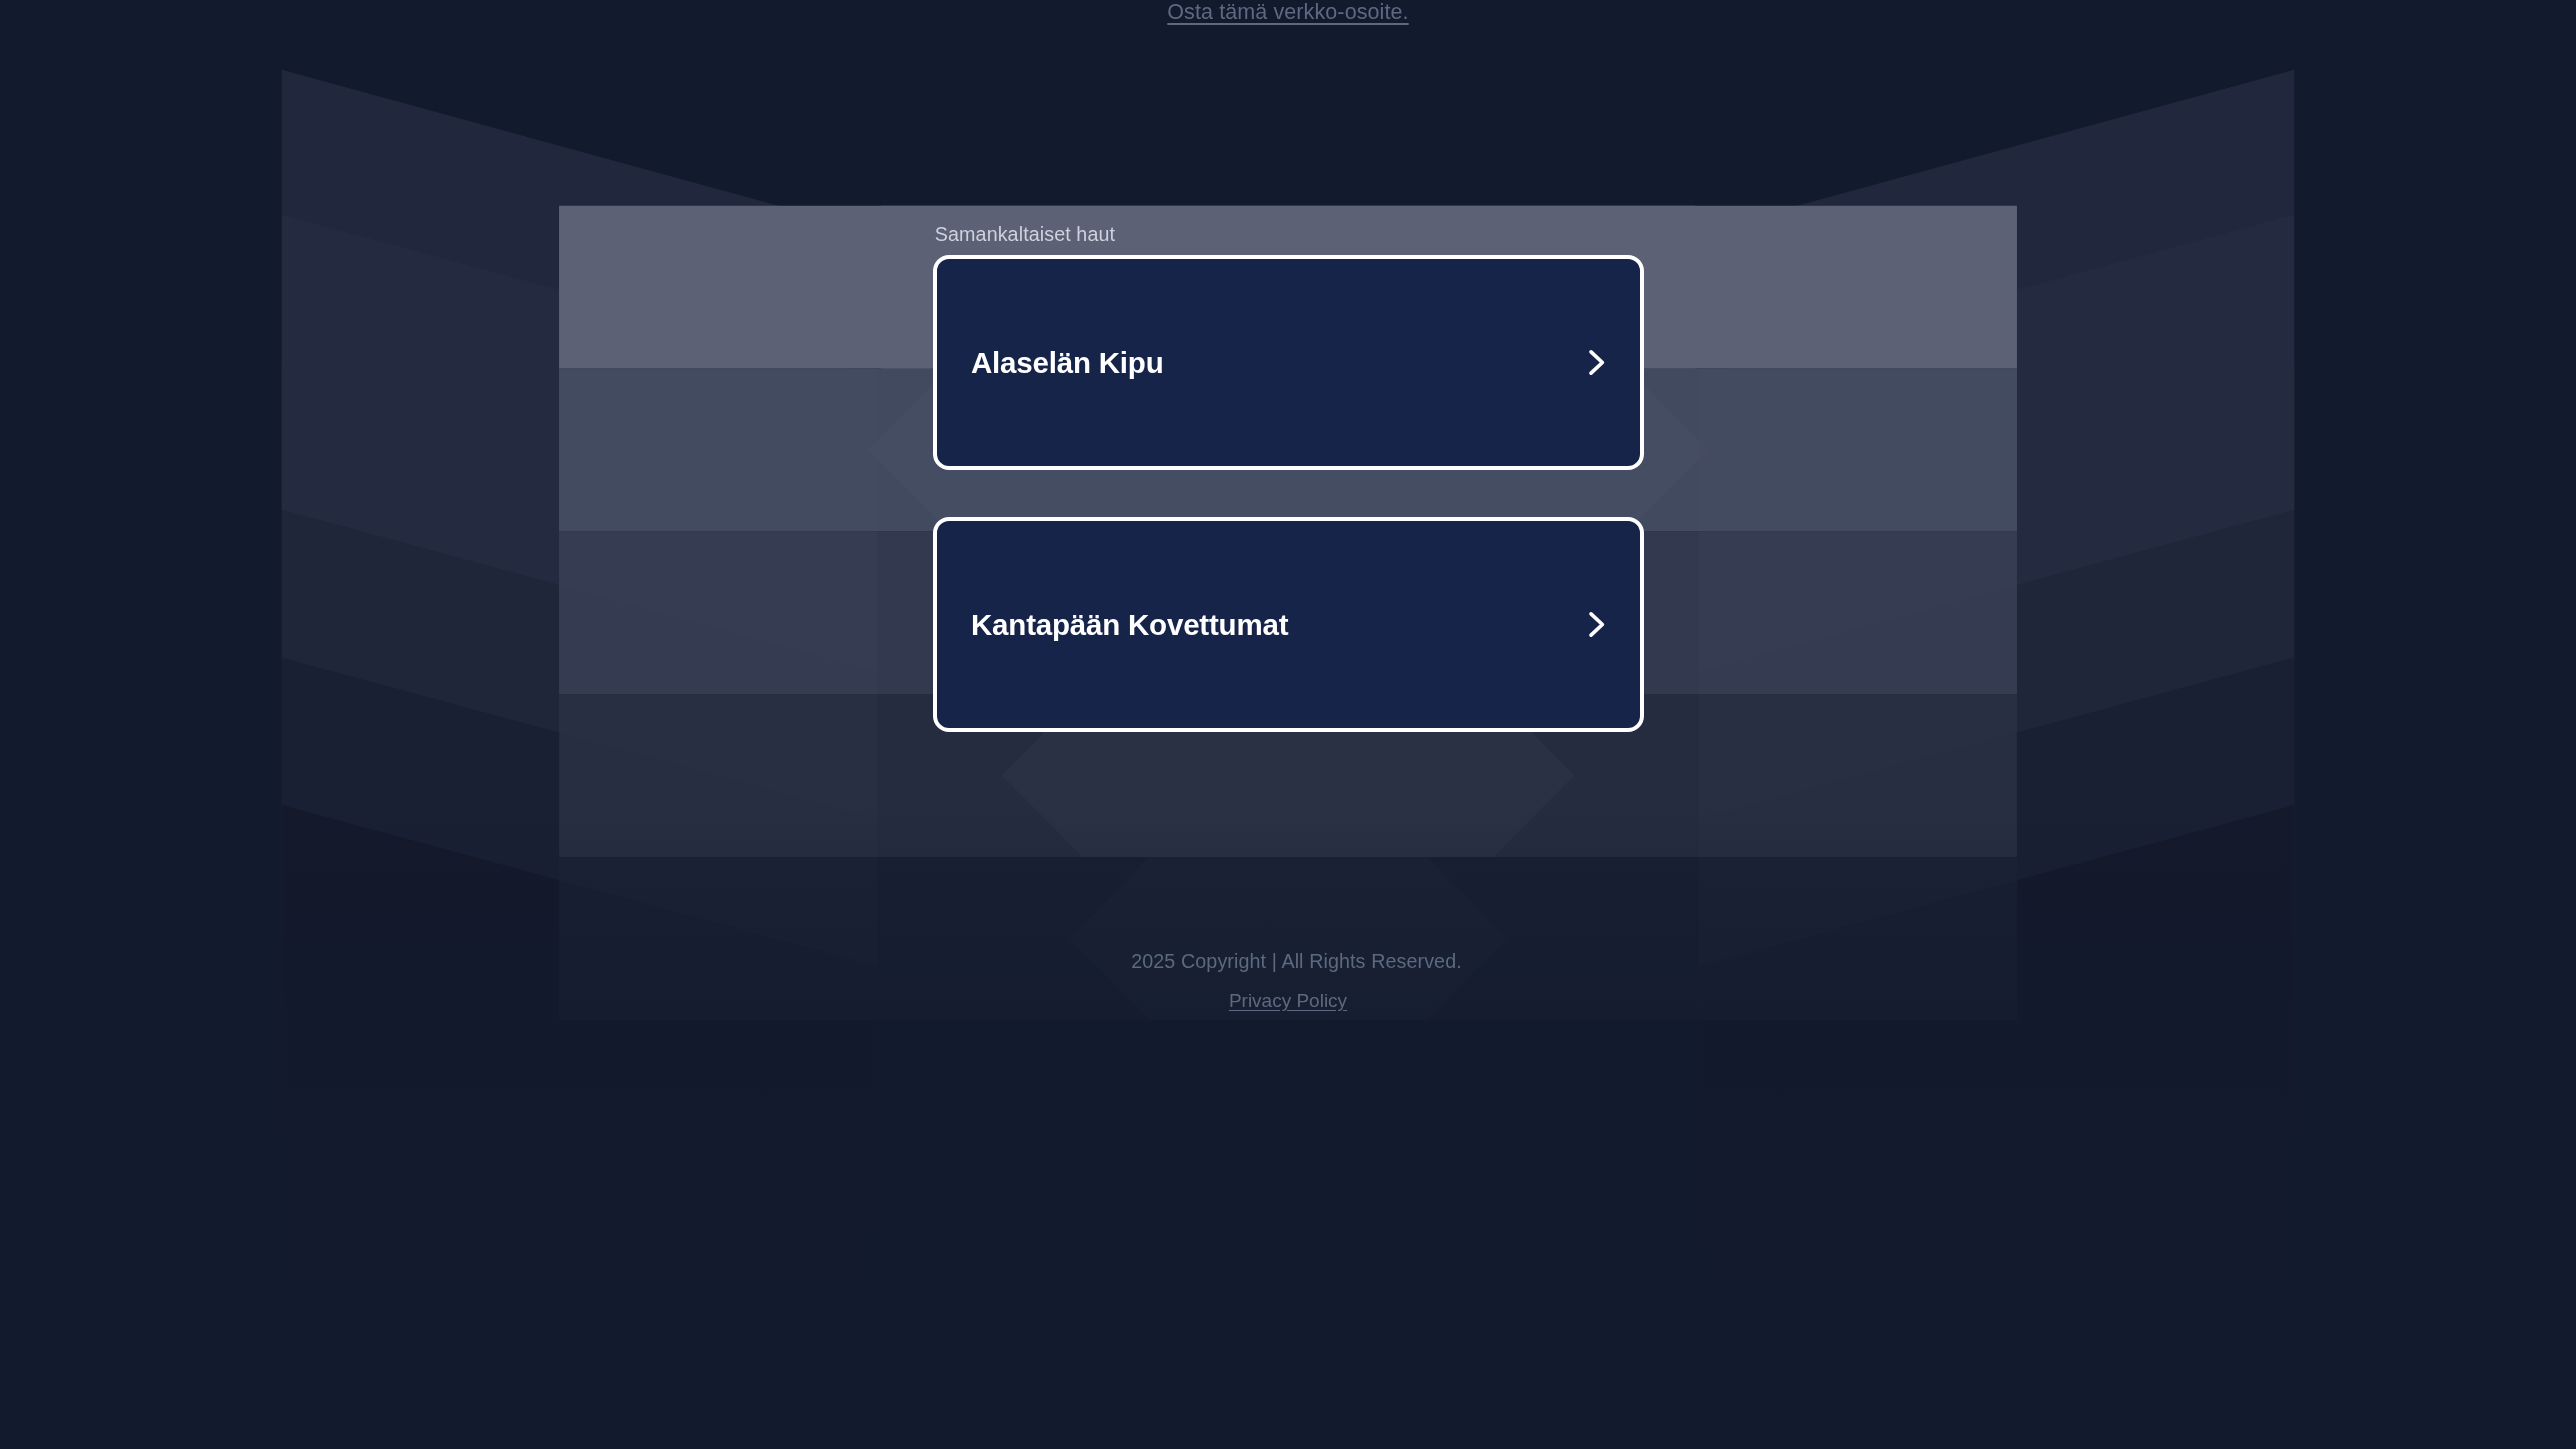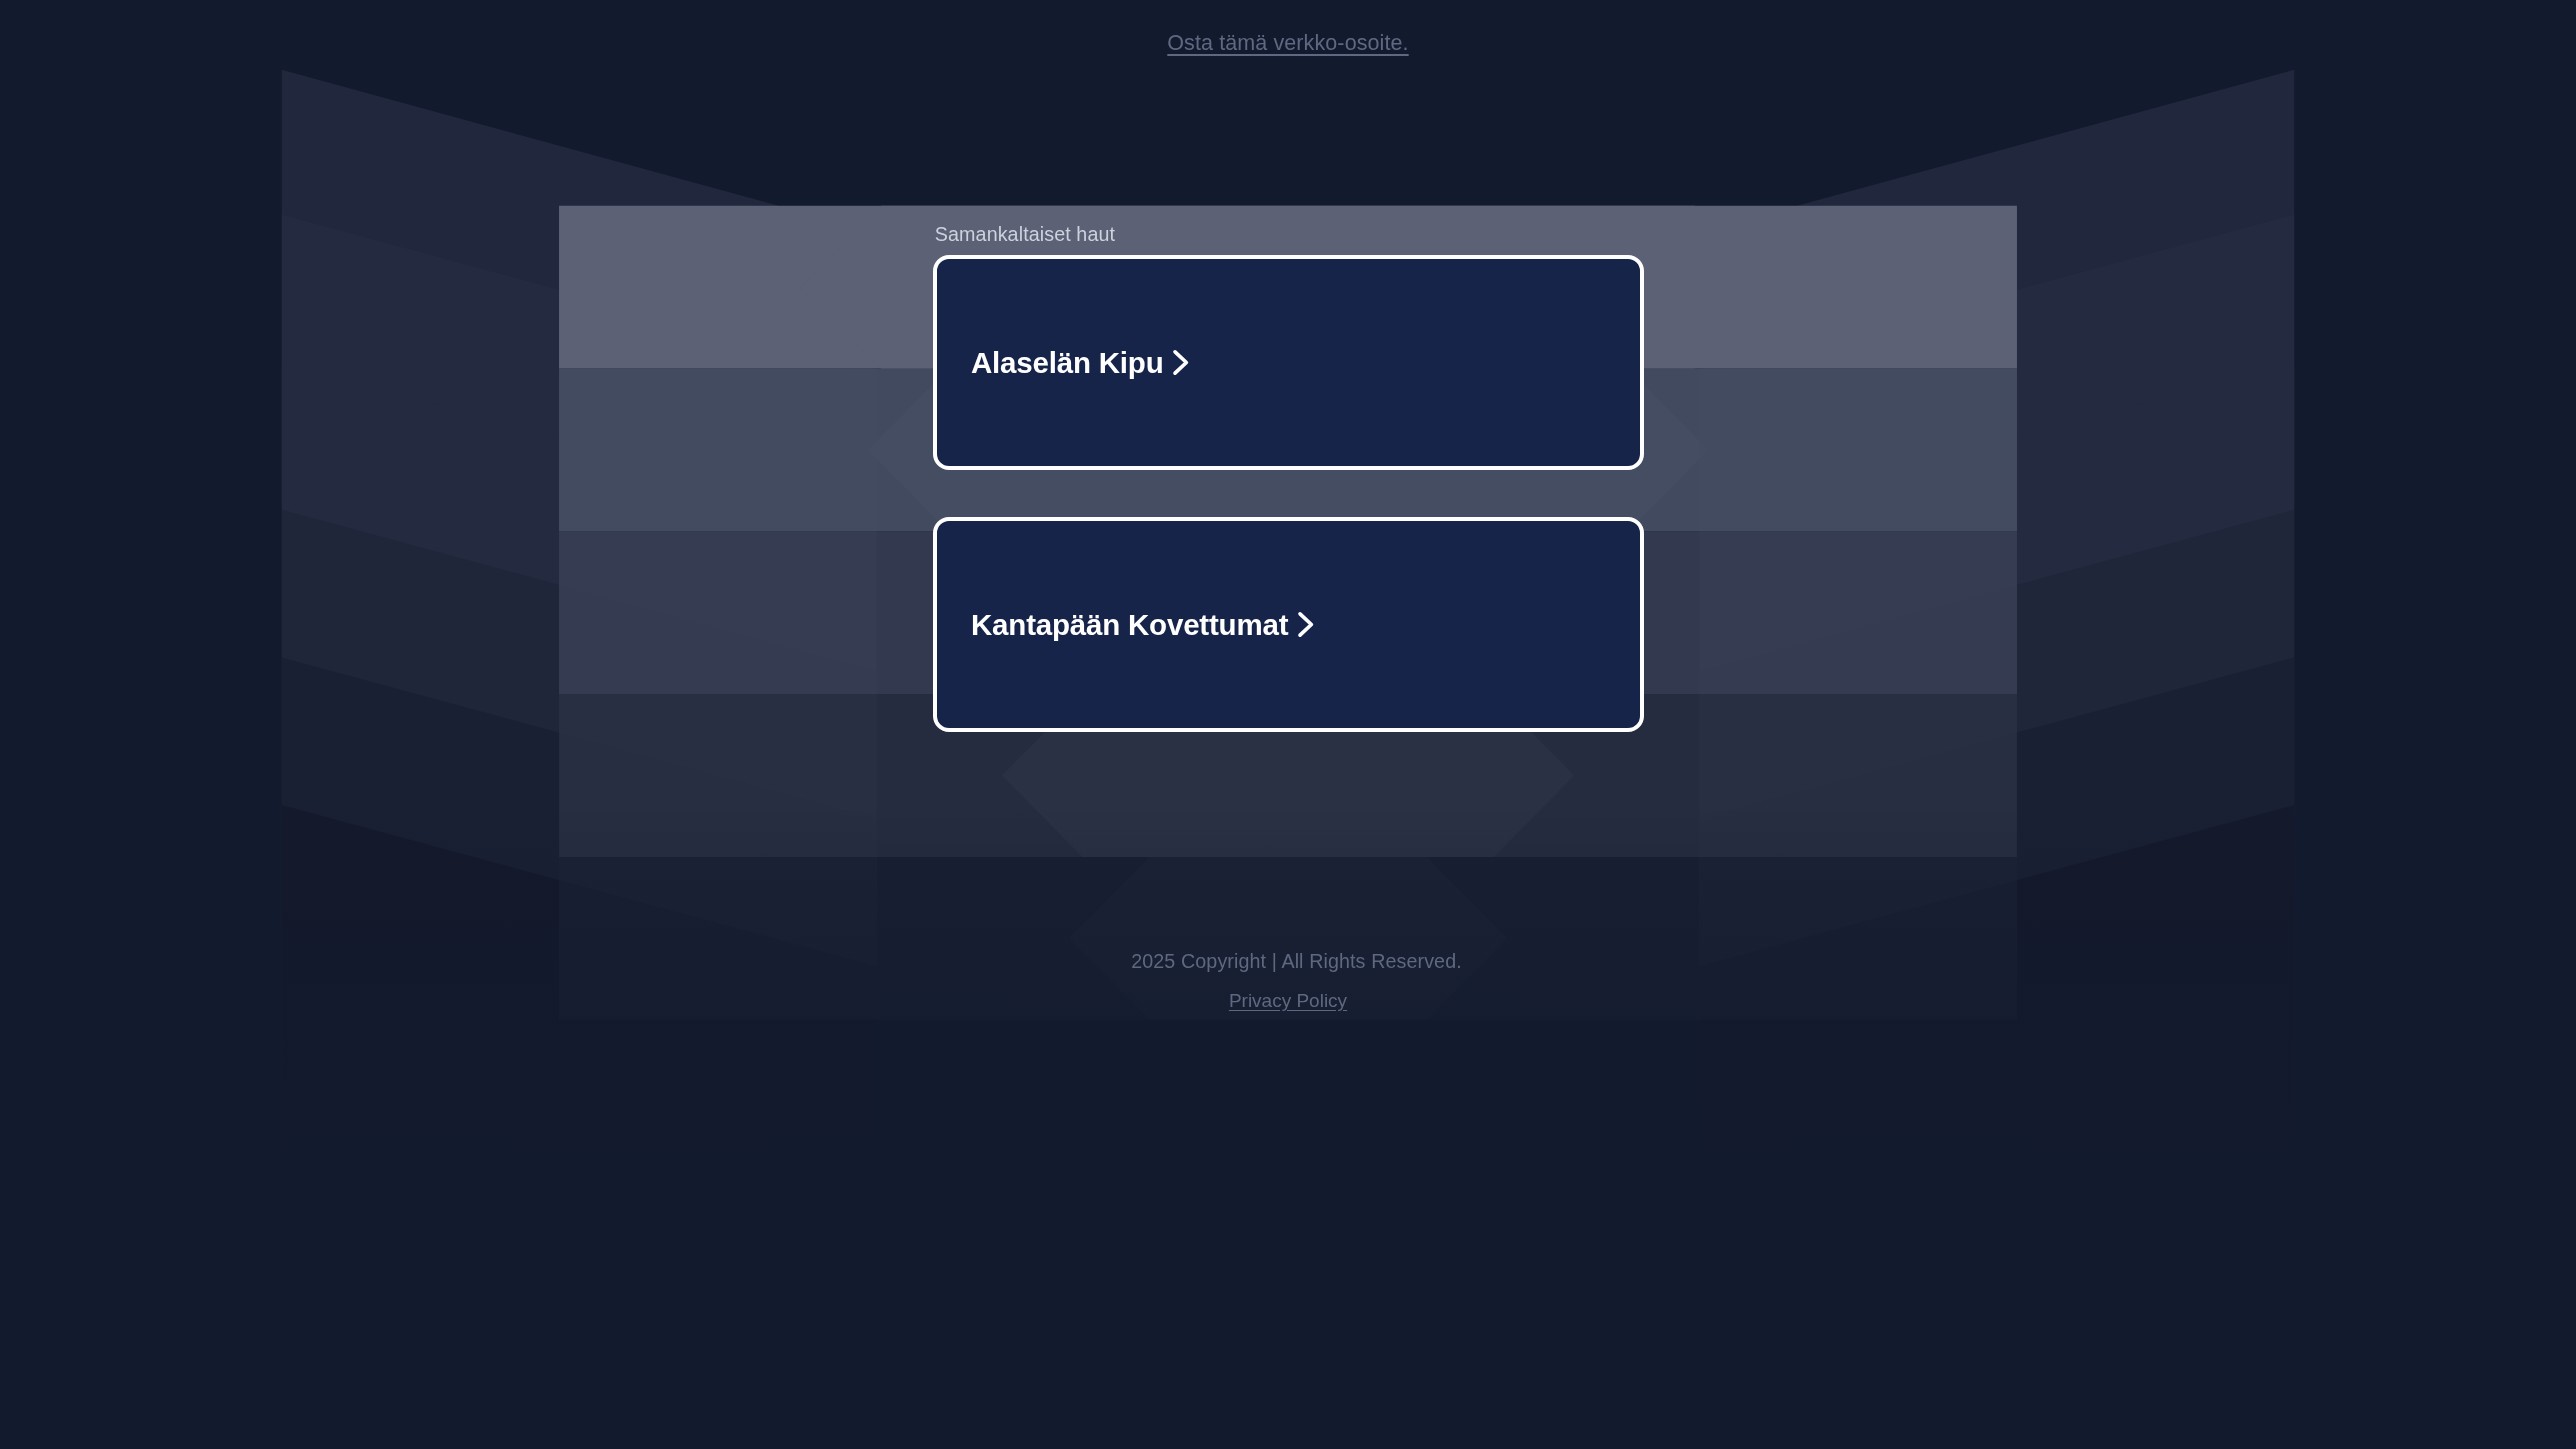--- a/index.html
+++ b/index.html
@@ -35,21 +35,20 @@
   }
 
   
   #buy-domain-bar {
     position: absolute;
     left: 0;
     top: 0;
     width: 2576px;
     height: 86px;
     display: flex;
-    align-items: center;
     justify-content: center;
     z-index: 40;
   }
   #buy-domain-link {
     color: #5e6880;
     font-size: 21.5px;
     line-height: 25px;
     text-decoration: underline;
     text-underline-offset: 3.6px;
     letter-spacing: 0.1px;
@@ -80,21 +79,21 @@
     position: relative;
     box-sizing: border-box;
     width: 711px;
     height: 215px;
     margin-bottom: 47px;
     background: #17244a;
     border: 4.5px solid #ffffff;
     border-radius: 16px;
     display: flex;
     align-items: center;
-    justify-content: flex-start;
+    justify-content: space-between;
     padding: 0 27px 0 34px;
     cursor: pointer;
   }
   .search-card:last-child { margin-bottom: 13px; }
 
   .card-title {
     color: #ffffff;
     font-size: 29.5px;
     font-weight: bold;
     line-height: 34px;

